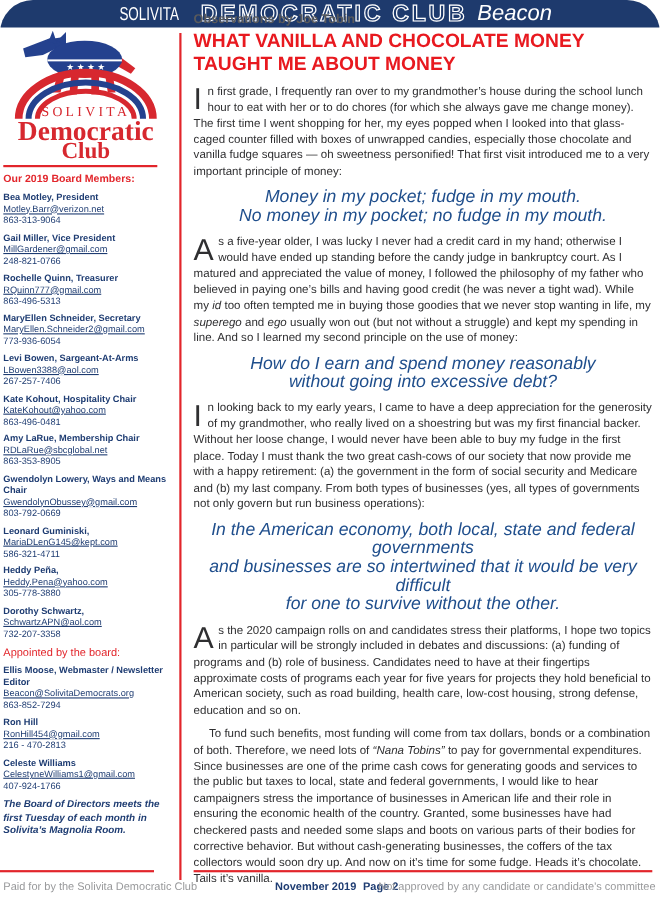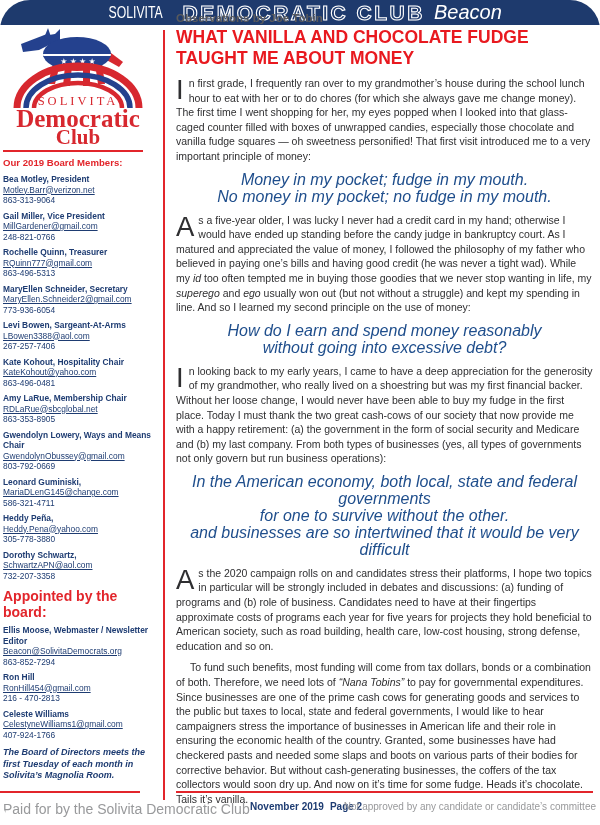--- a/index.html
+++ b/index.html
@@ -35,21 +35,21 @@
   .logo-wrap { width:150px; height:118px; }
   .side-rule { border:none; border-top:2px solid #e2252b; margin:4px 0 5px 0; width:140px; }
   .side-title { color:#e2252b; font-weight:700; font-size:9.6px; margin-bottom:6px; }
   .member { margin-bottom:5px; width:150px; }
   .m-name { color:#1e3c72; font-weight:700; font-size:8.4px; line-height:10.5px; }
   .m-email {
     display:block; color:#1e3c72; font-size:8.4px; line-height:10.5px;
     text-decoration:underline; cursor:pointer;
   }
   .m-phone { color:#1e3c72; font-size:8.4px; line-height:10.5px; }
-  .appointed-title { color:#e2252b; font-weight:700; font-size:14px; margin:7px 0 5px 0; }
+  .appointed-title { color:#e2252b; font-weight:400; font-size:10px; margin:7px 0 5px 0; }
   .side-note {
     color:#1e3c72; font-style:italic; font-weight:700; font-size:9px;
     line-height:11.5px; margin-top:7px; width:148px;
   }
 
   
   .vline { position:absolute; left:163px; top:30px; width:2px; height:770px; background:#e2252b; }
   .main { position:absolute; left:176px; top:12px; width:417px; }
   .byline { color:#595a5c; font-weight:700; font-size:11.5px; margin-bottom:3px; }
   .headline {
@@ -65,21 +65,21 @@
   .dropcap.narrow { padding-right:5px; }
   .pullquote {
     color:#1f4e8c; font-style:italic; font-size:16px; line-height:17px;
     text-align:center; margin:7px 0 8px 0;
   }
   .indent { text-indent:14px; }
 
   
   .foot-rule-left  { position:absolute; left:0;   top:791px; width:140px; height:2px; background:#e2252b; }
   .foot-rule-right { position:absolute; left:176px; top:791px; width:417px; height:2px; background:#e2252b; }
-  .foot-left  { position:absolute; left:3px;  top:801px; color:#98999b; font-size:14px; }
+  .foot-left  { position:absolute; left:3px;  top:801px; color:#98999b; font-size:10px; }
   .foot-center{ position:absolute; left:250px; top:801px; color:#1e3c72; font-weight:700; font-size:10px; }
   .foot-center .gap { display:inline-block; width:6px; }
   .foot-right { position:absolute; right:4px; top:801px; color:#98999b; font-size:10px; }
 
   
   .logo-arc-text { font-family:"Liberation Serif", serif; letter-spacing:3px; }
   .logo-big-text { font-family:"Liberation Serif", serif; font-weight:700; }
 </style>
 </head>
 <body>
@@ -171,21 +171,21 @@
       <a class="m-email">RDLaRue@sbcglobal.net</a>
       <div class="m-phone">863-353-8905</div>
     </div>
     <div class="member">
       <div class="m-name">Gwendolyn Lowery, Ways and Means Chair</div>
       <a class="m-email">GwendolynObussey@gmail.com</a>
       <div class="m-phone">803-792-0669</div>
     </div>
     <div class="member">
       <div class="m-name">Leonard Guminiski,</div>
-      <a class="m-email">MariaDLenG145@change.com</a>
+      <a class="m-email">MariaDLenG145@kept.com</a>
       <div class="m-phone">586-321-4711</div>
     </div>
     <div class="member">
       <div class="m-name">Heddy Peña,</div>
       <a class="m-email">Heddy.Pena@yahoo.com</a>
       <div class="m-phone">305-778-3880</div>
     </div>
     <div class="member">
       <div class="m-name">Dorothy Schwartz,</div>
       <a class="m-email">SchwartzAPN@aol.com</a>
@@ -211,21 +211,21 @@
     </div>
 
     <div class="side-note">The Board of Directors meets the first Tuesday of each month in Solivita’s Magnolia Room.</div>
   </div>
 
   <div class="vline"></div>
 
   <div class="main">
     <div class="byline">Observations by Joe Tobin</div>
     <div class="headline">
-      <div>WHAT VANILLA AND CHOCOLATE FUDGE</div>
+      <div>WHAT VANILLA AND CHOCOLATE MONEY</div>
       <div>TAUGHT ME ABOUT MONEY</div>
     </div>
 
     <div class="para">
       <span class="dropcap narrow">I</span><span><span>n first grade, I frequently ran over to my grandmother’s house during the school lunch hour to eat with her or to do chores (for which she always gave me change money). The first time I went shopping for her, my eyes popped when I looked into that glass-caged counter filled with boxes of unwrapped candies, especially those chocolate and vanilla fudge squares — oh sweetness personified! That first visit introduced me to a very important principle of money:</span></span>
     </div>
 
     <div class="pullquote">
       <div>Money in my pocket; fudge in my mouth.</div>
       <div>No money in my pocket; no fudge in my mouth.</div>
@@ -239,22 +239,22 @@
       <div>How do I earn and spend money reasonably</div>
       <div>without going into excessive debt?</div>
     </div>
 
     <div class="para">
       <span class="dropcap narrow">I</span><span><span>n looking back to my early years, I came to have a deep appreciation for the generosity of my grandmother, who really lived on a shoestring but was my first financial backer. Without her loose change, I would never have been able to buy my fudge in the first place. Today I must thank the two great cash-cows of our society that now provide me with a happy retirement: (a) the government in the form of social security and Medicare and (b) my last company. From both types of businesses (yes, all types of governments not only govern but run business operations):</span></span>
     </div>
 
     <div class="pullquote">
       <div>In the American economy, both local, state and federal governments</div>
+      <div>and businesses are so intertwined that it would be very difficult</div>
       <div>for one to survive without the other.</div>
-      <div>and businesses are so intertwined that it would be very difficult</div>
     </div>
 
     <div class="para">
       <span class="dropcap">A</span><span><span>s the 2020 campaign rolls on and candidates stress their platforms, I hope two topics in particular will be strongly included in debates and discussions: (a) funding of programs and (b) role of business. Candidates need to have at their fingertips approximate costs of programs each year for five years for projects they hold beneficial to American society, such as road building, health care, low-cost housing, strong defense, education and so on.</span></span>
     </div>
 
     <div class="para indent">
       <span><span>To fund such benefits, most funding will come from tax dollars, bonds or a combination of both. Therefore, we need lots of </span><em>“Nana Tobins”</em><span> to pay for governmental expenditures. Since businesses are one of the prime cash cows for generating goods and services to the public but taxes to local, state and federal governments, I would like to hear campaigners stress the importance of businesses in American life and their role in ensuring the economic health of the country. Granted, some businesses have had checkered pasts and needed some slaps and boots on various parts of their bodies for corrective behavior. But without cash-generating businesses, the coffers of the tax collectors would soon dry up. And now on it’s time for some fudge. Heads it’s chocolate. Tails it’s vanilla.</span></span>
     </div>
   </div>

